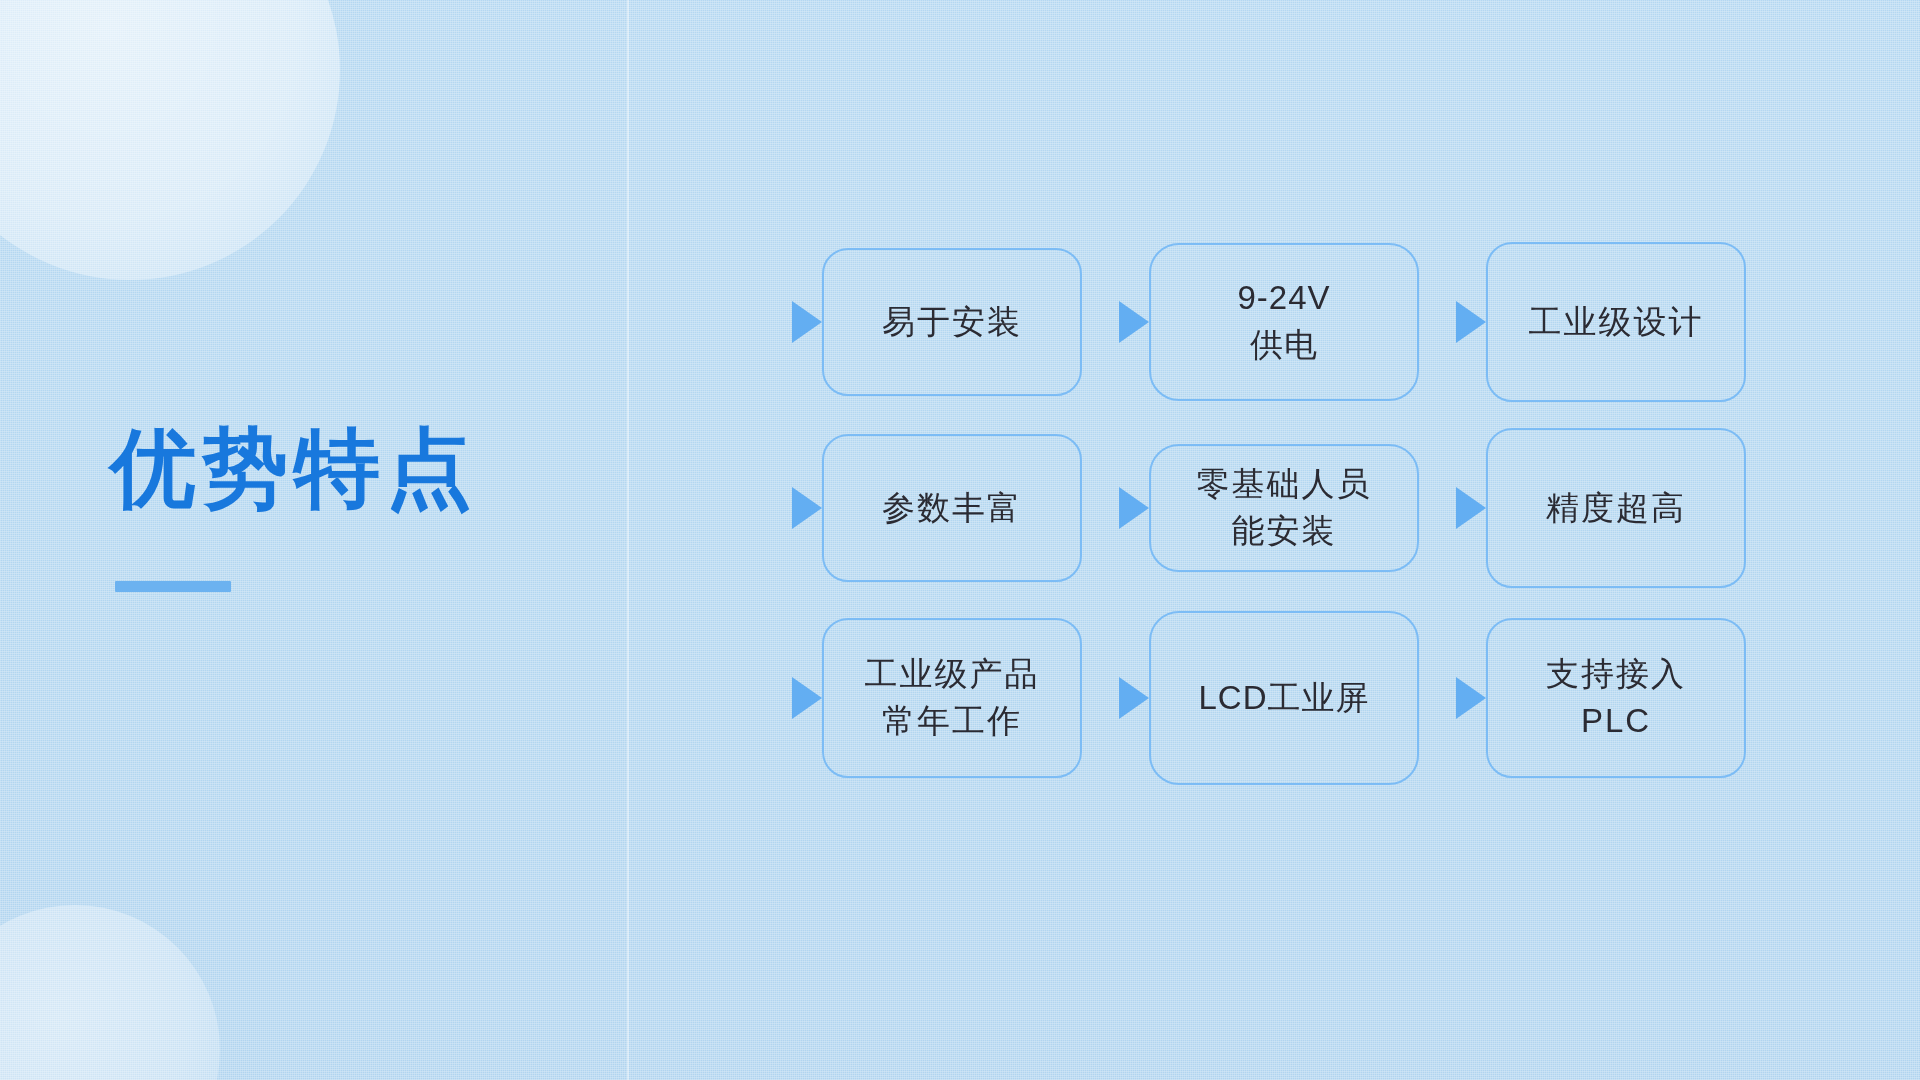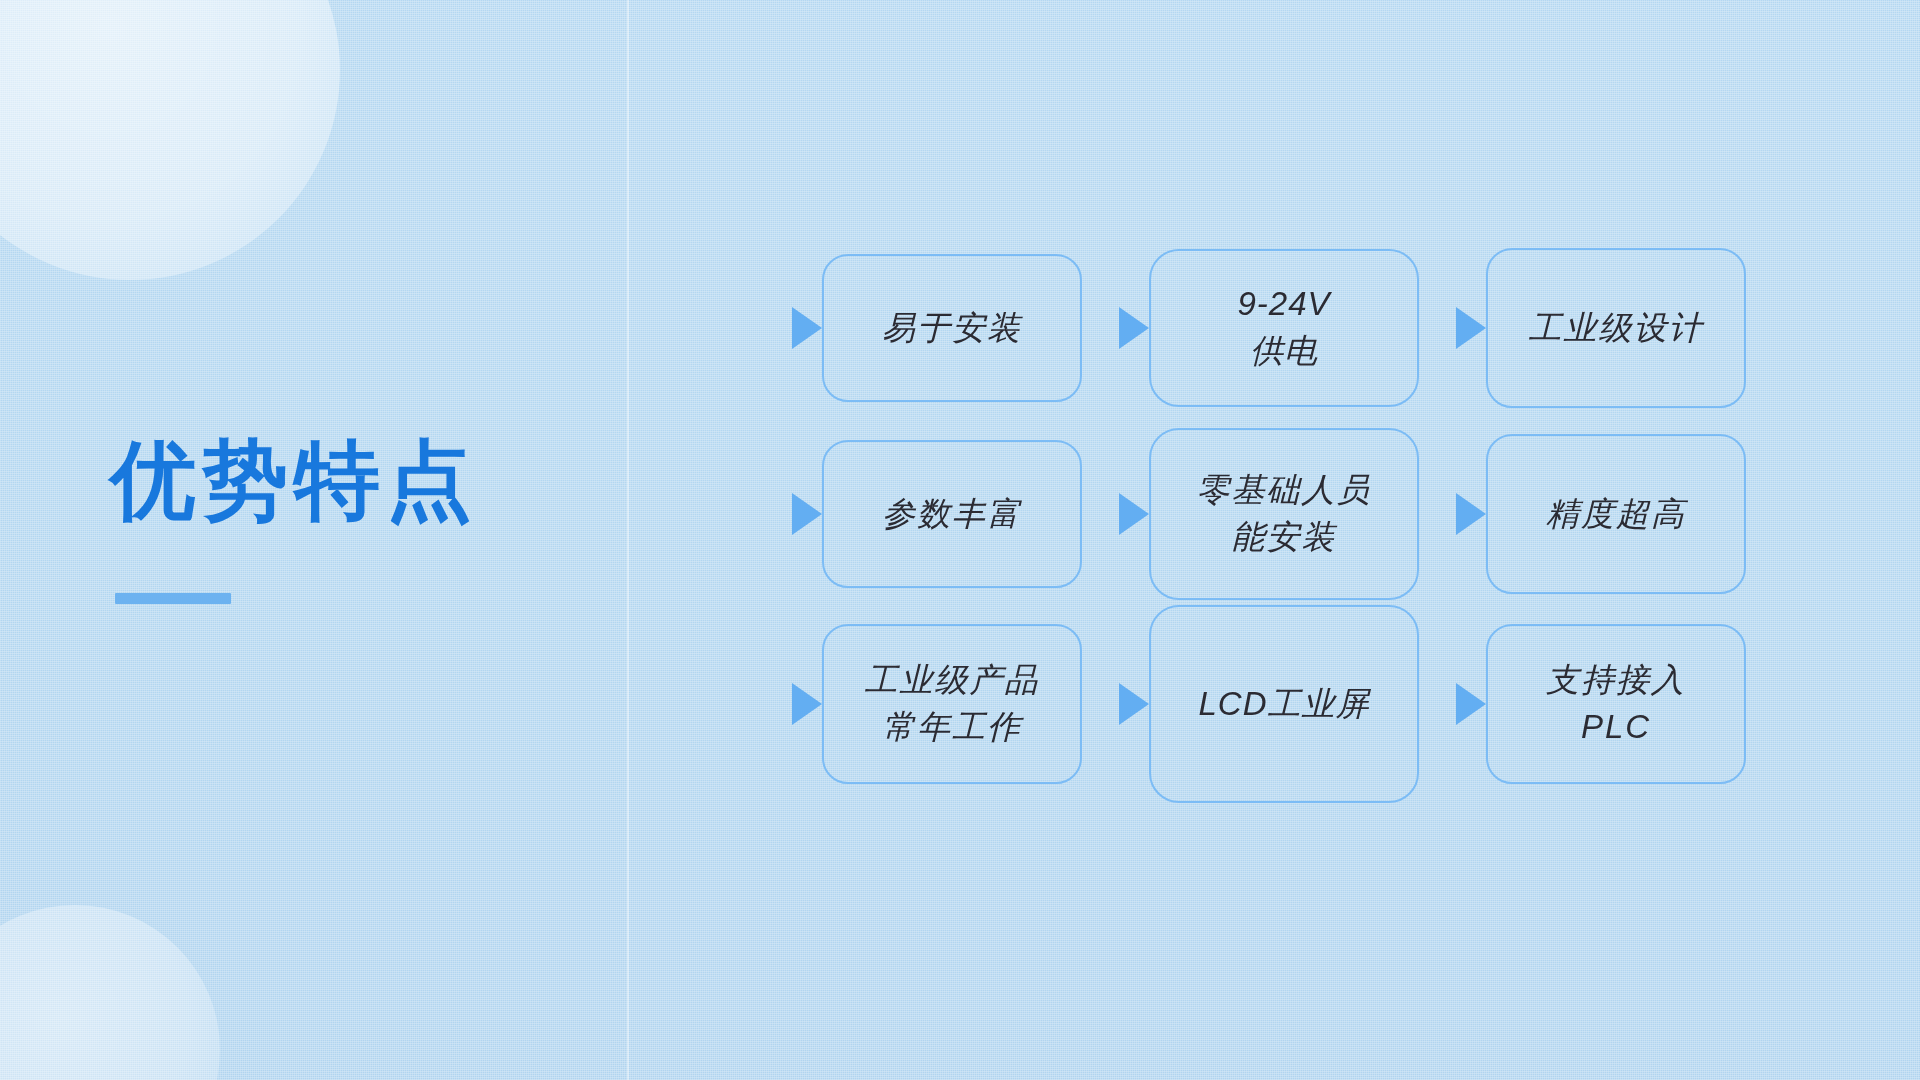--- a/index.html
+++ b/index.html
@@ -77,21 +77,21 @@
     width: 2px;
     height: 1080px;
     background: rgba(255,255,255,0.40);
     pointer-events: none;
   }
 
   
   #title-block {
     position: absolute;
     left: 110px;
-    top: 430px;
+    top: 418px;
     width: 470px;
   }
   #page-title {
     font-size: 86px;
     font-weight: 700;
     letter-spacing: 6px;
     line-height: 1.18;
     color: #1878dd;
     white-space: nowrap;
   }
@@ -101,30 +101,29 @@
     width: 116px;
     height: 11px;
     background: #6cb2f0;
     border-radius: 1px;
   }
 
   
   #card-grid {
     position: absolute;
     left: 822px;
-    top: 242px;
+    top: 236px;
     width: 940px;
     height: 600px;
     display: grid;
     grid-template-columns: 260px 270px 260px;
     grid-template-rows: 172px 180px 180px;
     column-gap: 67px;
     row-gap: 10px;
     align-items: center;
-    font-style: italic;
   }
 
   .card-cell {
     position: relative;
     height: 100%;
     display: flex;
     align-items: center;
     justify-content: center;
   }
 
@@ -167,23 +166,23 @@
     height: 0;
     border-top: 21px solid transparent;
     border-bottom: 21px solid transparent;
     border-left: 30px solid #63aef2;
   }
 
   
   .row-1 .card { height: 148px; }
   .row-1 .card.mid { height: 158px; }
   .row-2 .card { height: 160px; }
-  .row-2 .card.mid { height: 172px; }
+  .row-2 .card.mid { height: 128px; }
   .row-3 .card { height: 160px; }
-  .row-3 .card.mid { height: 198px; }
+  .row-3 .card.mid { height: 174px; }
 </style>
 </head>
 <body>
 
 <div id="slide">
 
   <div id="dither"></div>
 
   <div class="deco-circle" id="circle-top"></div>
   <div class="deco-circle" id="circle-bottom"></div>

